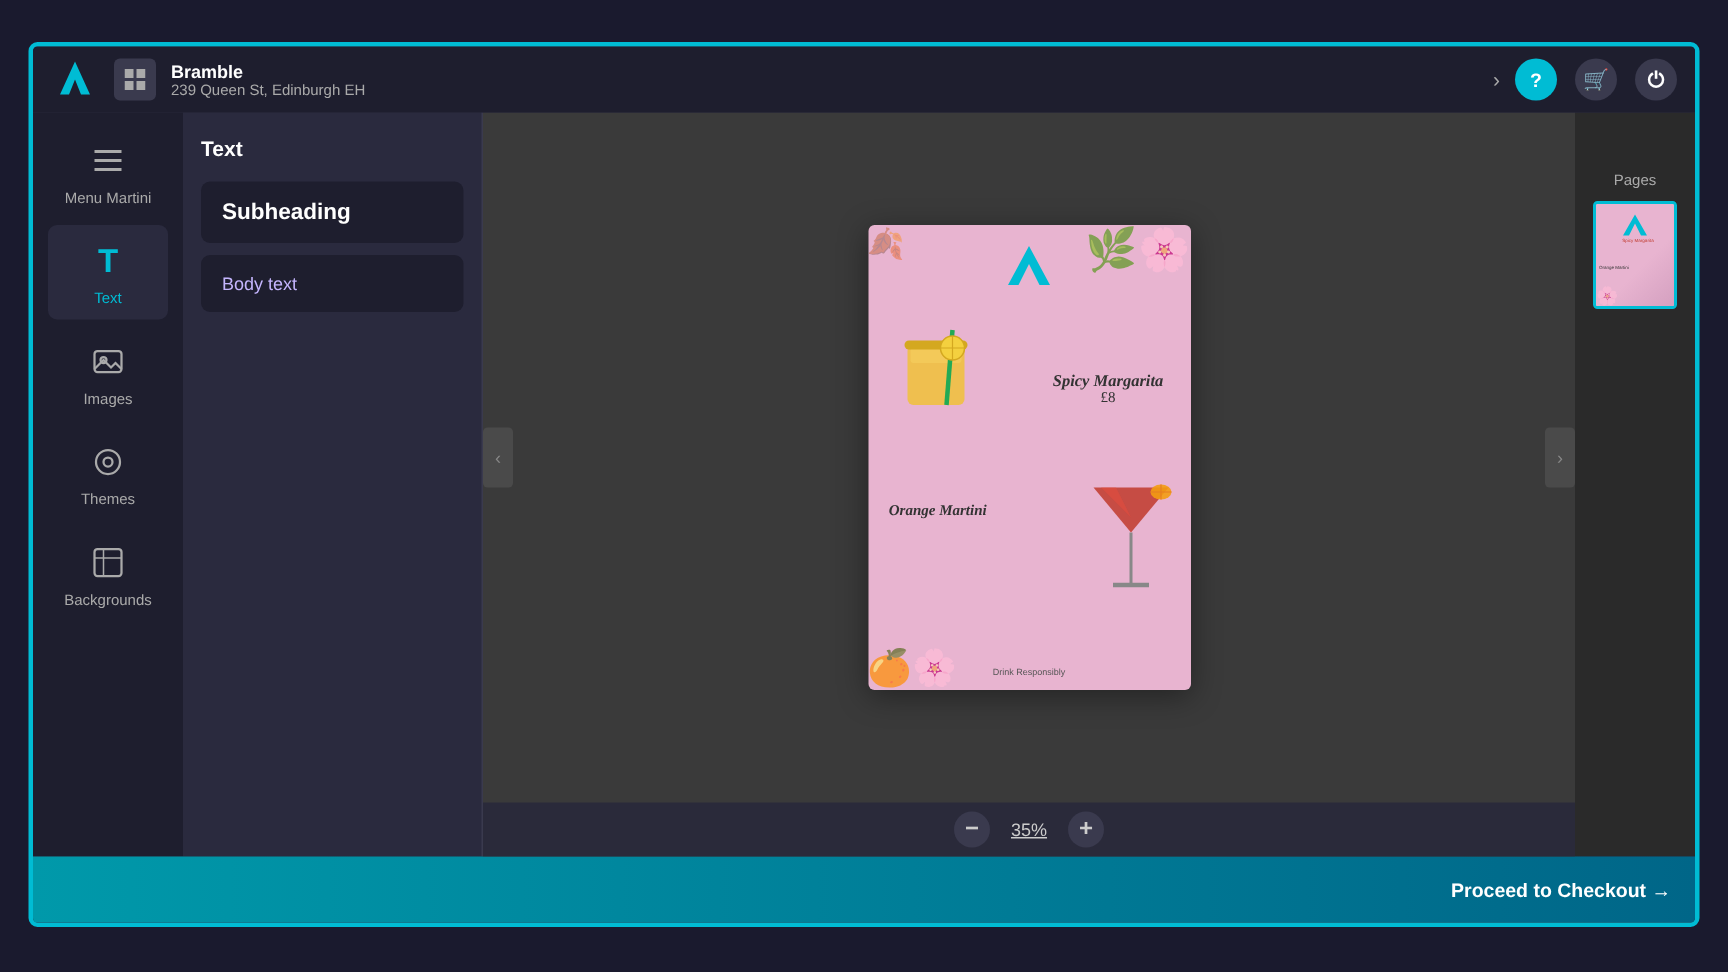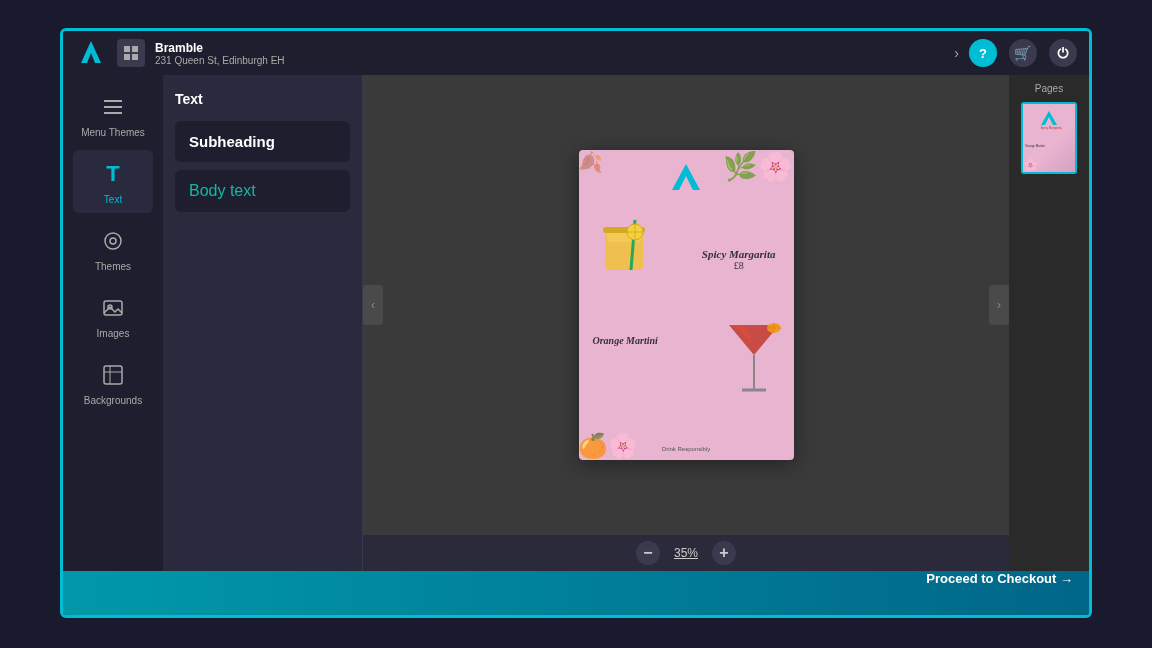--- a/index.html
+++ b/index.html
@@ -5,21 +5,21 @@
     * { box-sizing: border-box; margin: 0; padding: 0; }
     body {
       width: 1152px;
       height: 648px;
       background: #1a1a2e;
       font-family: Arial, sans-serif;
       overflow: hidden;
     }
 
     .outer-frame {
-      width: 1032px;
+      width: 1114px;
       height: 590px;
       margin: 28px auto;
       border: 3px solid #00bcd4;
       border-radius: 6px;
       overflow: hidden;
       display: flex;
       flex-direction: column;
       background: #2a2a3e;
     }
 
@@ -151,21 +151,21 @@
     .text-option {
       background: #1e1e2e;
       border-radius: 6px;
       padding: 12px 14px;
       margin-bottom: 8px;
       cursor: pointer;
       color: #fff;
     }
     .text-option.heading { font-size: 22px; font-weight: bold; }
     .text-option.subheading { font-size: 15px; font-weight: 700; }
-    .text-option.bodytext { font-size: 16px; color: #14b8a6; }
+    .text-option.bodytext { font-size: 12px; color: #c4b5fd; }
 
     
     .canvas-area {
       flex: 1;
       background: #3a3a3a;
       display: flex;
       flex-direction: column;
       position: relative;
       overflow: hidden;
     }
@@ -315,21 +315,21 @@
       min-width: 36px;
       text-align: center;
       text-decoration: underline;
     }
 
     
     .bottom-bar {
       height: 44px;
       background: linear-gradient(90deg, #0099aa, #006688);
       display: flex;
-      align-items: flex-start;
+      align-items: center;
       justify-content: flex-end;
       padding: 0 16px;
       flex-shrink: 0;
     }
     .checkout-btn {
       color: #fff;
       font-size: 13px;
       font-weight: bold;
       cursor: pointer;
       display: flex;
@@ -344,20 +344,21 @@
       display: flex;
       flex-direction: column;
       align-items: center;
       padding-top: 8px;
       flex-shrink: 0;
     }
     .pages-label {
       color: #aaa;
       font-size: 10px;
       margin-bottom: 8px;
+      margin-top: 32px;
     }
     .page-thumbnail {
       width: 56px;
       height: 72px;
       background: #e8b4d0;
       border-radius: 3px;
       border: 2px solid #00bcd4;
       overflow: hidden;
       cursor: pointer;
       position: relative;
@@ -407,65 +408,65 @@
     <div class="grid-icon-btn">
       <svg width="14" height="14" viewBox="0 0 14 14" fill="#aaa">
         <rect x="0" y="0" width="6" height="6"></rect>
           <rect x="8" y="0" width="6" height="6"></rect>
         <rect x="0" y="8" width="6" height="6"></rect>
           <rect x="8" y="8" width="6" height="6"></rect>
       </svg>
     </div>
     <div class="venue-info">
       <span class="venue-name">Bramble</span>
-      <span class="venue-address">231 Queen St, Edinburgh EH</span>
+      <span class="venue-address">239 Queen St, Edinburgh EH</span>
     </div>
     <span class="chevron-right">›</span>
     <div class="top-bar-right">
       <div class="top-bar-icon">?</div>
       <div class="top-bar-icon" style="background:#3a3a4e; font-size:14px;">🛒</div>
       <div class="top-bar-icon" style="background:#3a3a4e; font-size:14px;">⏻</div>
     </div>
   </div>
 
   <div class="main-content">
 
     <div class="left-sidebar">
       <div class="sidebar-item">
         <div class="icon-area">
           <svg width="22" height="22" viewBox="0 0 22 22" fill="#aaa">
             <line x1="2" y1="5" x2="20" y2="5" stroke="#aaa" stroke-width="2"></line>
             <line x1="2" y1="11" x2="20" y2="11" stroke="#aaa" stroke-width="2"></line>
             <line x1="2" y1="17" x2="20" y2="17" stroke="#aaa" stroke-width="2"></line>
           </svg>
         </div>
-        <span class="sidebar-label">Menu Themes</span>
+        <span class="sidebar-label">Menu Martini</span>
       </div>
       <div class="sidebar-item active">
         <div class="icon-area" style="color:#00bcd4; font-size:22px; font-weight:bold;">T</div>
         <span class="sidebar-label">Text</span>
-      </div>
-      <div class="sidebar-item">
-        <div class="icon-area">
-          <svg width="22" height="22" viewBox="0 0 22 22" fill="none" stroke="#aaa" stroke-width="1.5">
-            <circle cx="11" cy="11" r="8"></circle>
-            <circle cx="11" cy="11" r="3"></circle>
-          </svg>
-        </div>
-        <span class="sidebar-label">Themes</span>
       </div>
       <div class="sidebar-item">
         <div class="icon-area">
           <svg width="22" height="22" viewBox="0 0 22 22" fill="none" stroke="#aaa" stroke-width="1.5">
             <rect x="2" y="4" width="18" height="14" rx="2"></rect>
             <circle cx="8" cy="10" r="2"></circle>
             <polyline points="2,16 8,10 13,15 16,12 20,16"></polyline>
           </svg>
         </div>
         <span class="sidebar-label">Images</span>
+      </div>
+      <div class="sidebar-item">
+        <div class="icon-area">
+          <svg width="22" height="22" viewBox="0 0 22 22" fill="none" stroke="#aaa" stroke-width="1.5">
+            <circle cx="11" cy="11" r="8"></circle>
+            <circle cx="11" cy="11" r="3"></circle>
+          </svg>
+        </div>
+        <span class="sidebar-label">Themes</span>
       </div>
       <div class="sidebar-item">
         <div class="icon-area">
           <svg width="22" height="22" viewBox="0 0 22 22" fill="none" stroke="#aaa" stroke-width="1.5">
             <rect x="2" y="2" width="18" height="18" rx="2"></rect>
             <line x1="2" y1="8" x2="20" y2="8" stroke="#aaa" stroke-width="1"></line>
             <line x1="8" y1="2" x2="8" y2="20" stroke="#aaa" stroke-width="1"></line>
           </svg>
         </div>
         <span class="sidebar-label">Backgrounds</span>

